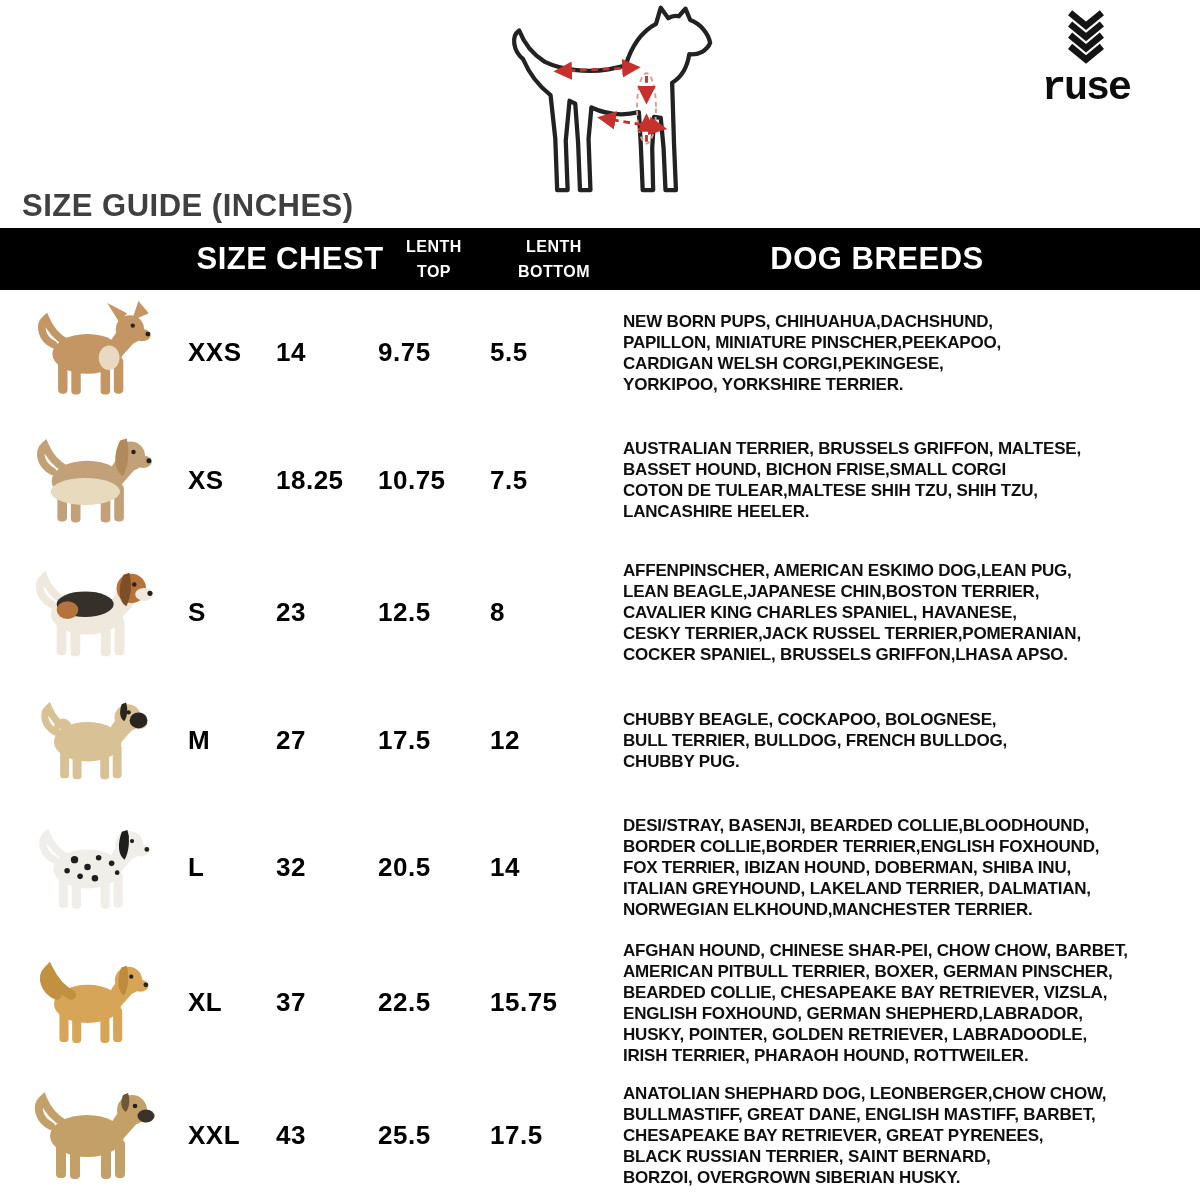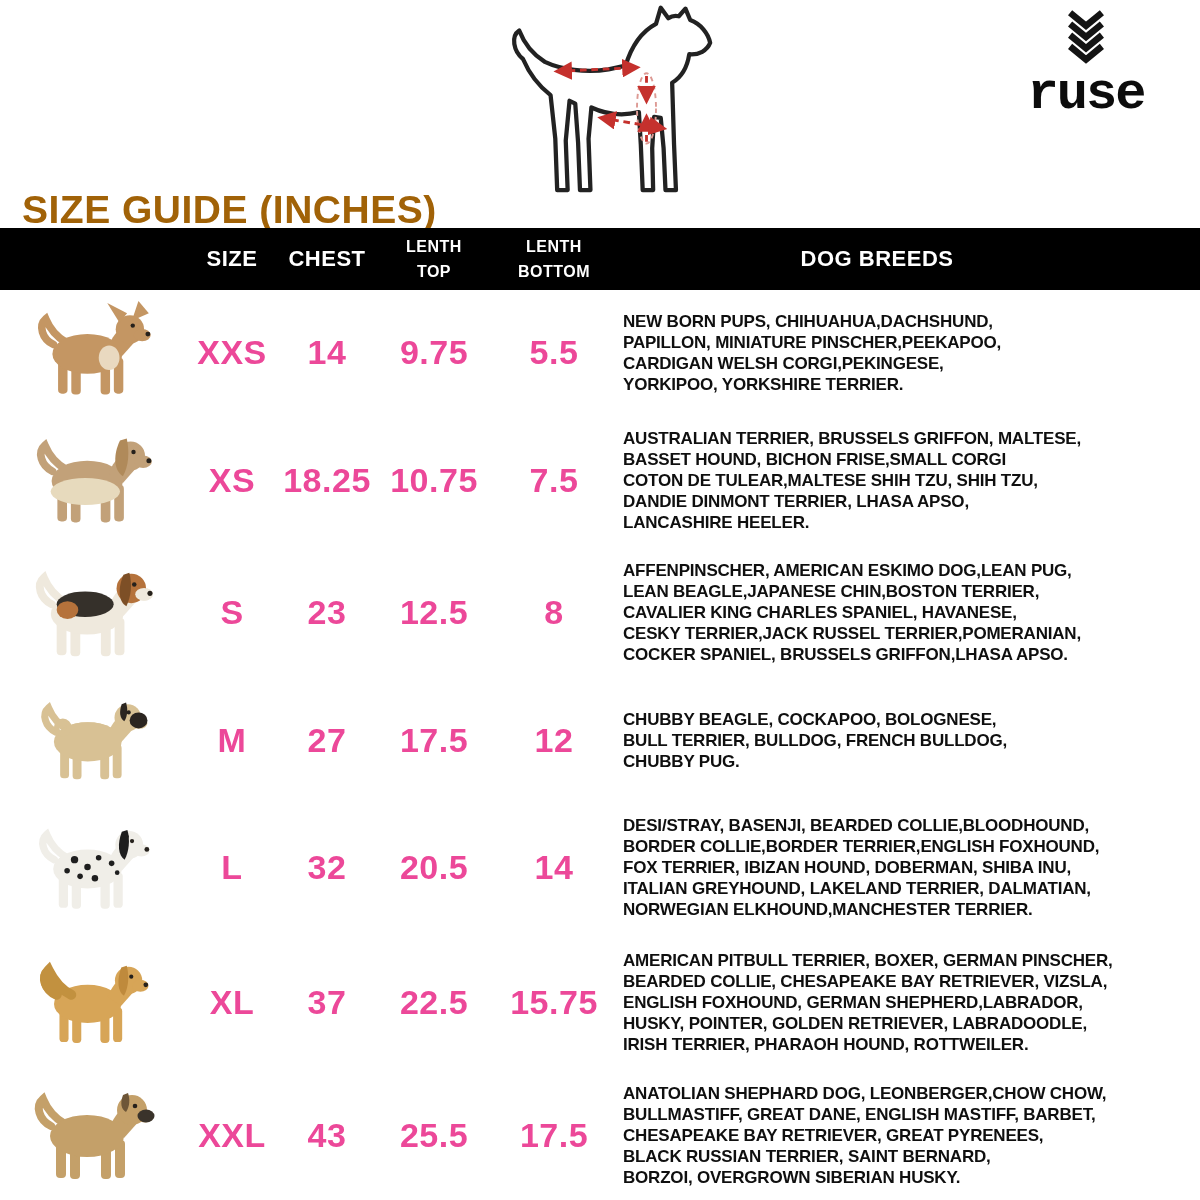--- a/index.html
+++ b/index.html
@@ -4,49 +4,49 @@
 <style>
   * { margin:0; padding:0; box-sizing:border-box; }
   body { background:#fff; }
   .page {
     position:relative; width:1200px; height:1200px; background:#ffffff;
     font-family:"Liberation Sans", sans-serif; color:#111; overflow:hidden;
   }
   
   .page-title {
     position:absolute; left:22px; top:188px;
-    font-size:39px; font-weight:bold; letter-spacing:.5px; color:#a16207;
+    font-size:31px; font-weight:bold; letter-spacing:.5px; color:#404040;
   }
   .diagram { position:absolute; left:492px; top:2px; width:290px; height:228px; }
   .brand { position:absolute; top:8px; right:34px; width:160px; text-align:center; }
   .brand-icon { display:block; margin:0 auto; }
   .brand-name {
     font-family:"Liberation Mono", monospace; font-weight:bold;
-    font-size:52px; line-height:1.0; letter-spacing:-2px; color:#0c0c0c; margin-top:3px;
+    font-size:40px; line-height:1.0; letter-spacing:-2px; color:#0c0c0c; margin-top:3px;
   }
   
   .grid-cols {
     display:grid;
     grid-template-columns:188px 88px 102px 112px 128px 1fr;
     align-items:center;
   }
   .header-bar {
     position:absolute; top:228px; left:0; width:1200px; height:62px;
     background:#000; color:#fff; font-weight:bold;
   }
-  .header-bar .cell { text-align:center; font-size:22px; letter-spacing:.5px; }
+  .header-bar .cell { text-align:center; font-size:31px; letter-spacing:.5px; }
   .header-bar .stack { line-height:25px; font-size:16px; }
   .header-bar .breeds-h { text-align:center; padding-right:64px; }
   
   .rows { position:absolute; top:290px; left:0; width:1200px; }
   .row { width:1200px; }
   .r1{height:125px} .r2{height:130px} .r3{height:135px} .r4{height:120px}
   .r5{height:135px} .r6{height:135px} .r7{height:130px}
   .size-cell, .num-cell {
-    text-align:center; font-size:34px; font-weight:bold; color:#ec4899; letter-spacing:.5px;
+    text-align:left; font-size:26px; font-weight:bold; color:#000000; letter-spacing:.5px;
   }
   .breeds-cell {
     font-size:17px; font-weight:bold; line-height:21px; letter-spacing:-0.2px;
     color:#0f0f0f; white-space:nowrap; padding-left:5px;
   }
   .img-cell { display:flex; justify-content:center; align-items:center; height:100%; }
   .dog { display:block; }
   .hidden-defs { position:absolute; width:0; height:0; overflow:hidden; }
   .redline { stroke:#c5312d; stroke-width:3; stroke-dasharray:7 5; fill:none; }
 </style>
@@ -148,21 +148,20 @@
         </svg>
       </div>
       <div class="size-cell">XS</div>
       <div class="num-cell">18.25</div>
       <div class="num-cell">10.75</div>
       <div class="num-cell">7.5</div>
       <div class="breeds-cell">
         <div>AUSTRALIAN TERRIER, BRUSSELS GRIFFON, MALTESE,</div>
         <div>BASSET HOUND, BICHON FRISE,SMALL CORGI</div>
         <div>COTON DE TULEAR,MALTESE SHIH TZU, SHIH TZU,</div>
-        <div>DANDIE DINMONT TERRIER, LHASA APSO,</div>
         <div>LANCASHIRE HEELER.</div>
       </div>
     </div>
 
     <div class="row r3 grid-cols">
       <div class="img-cell">
         <svg class="dog" width="146" height="108" viewBox="0 0 130 110" style="color:#efe9dd">
           <use href="#dogbase"></use>
           <ellipse cx="56" cy="46" rx="29" ry="13" fill="#35302a"></ellipse>
           <ellipse cx="38" cy="52" rx="11" ry="9" fill="#b5723b"></ellipse>
@@ -249,20 +248,21 @@
           <path d="M95 16 C90 30 91 43 98 47 C103 38 104 25 101 14 Z" fill="#bf8a3c"></path>
           <circle cx="122" cy="35" r="2.6" fill="#26211c"></circle>
           <circle cx="106" cy="26" r="2.3" fill="#26211c"></circle>
         </svg>
       </div>
       <div class="size-cell">XL</div>
       <div class="num-cell">37</div>
       <div class="num-cell">22.5</div>
       <div class="num-cell">15.75</div>
       <div class="breeds-cell">
+        <div>AFGHAN HOUND, CHINESE SHAR-PEI, CHOW CHOW, BARBET,</div>
         <div>AMERICAN PITBULL TERRIER, BOXER, GERMAN PINSCHER,</div>
         <div>BEARDED COLLIE, CHESAPEAKE BAY RETRIEVER, VIZSLA,</div>
         <div>ENGLISH FOXHOUND, GERMAN SHEPHERD,LABRADOR,</div>
         <div>HUSKY, POINTER, GOLDEN RETRIEVER, LABRADOODLE,</div>
         <div>IRISH TERRIER, PHARAOH HOUND, ROTTWEILER.</div>
       </div>
     </div>
 
     <div class="row r7 grid-cols">
       <div class="img-cell">

